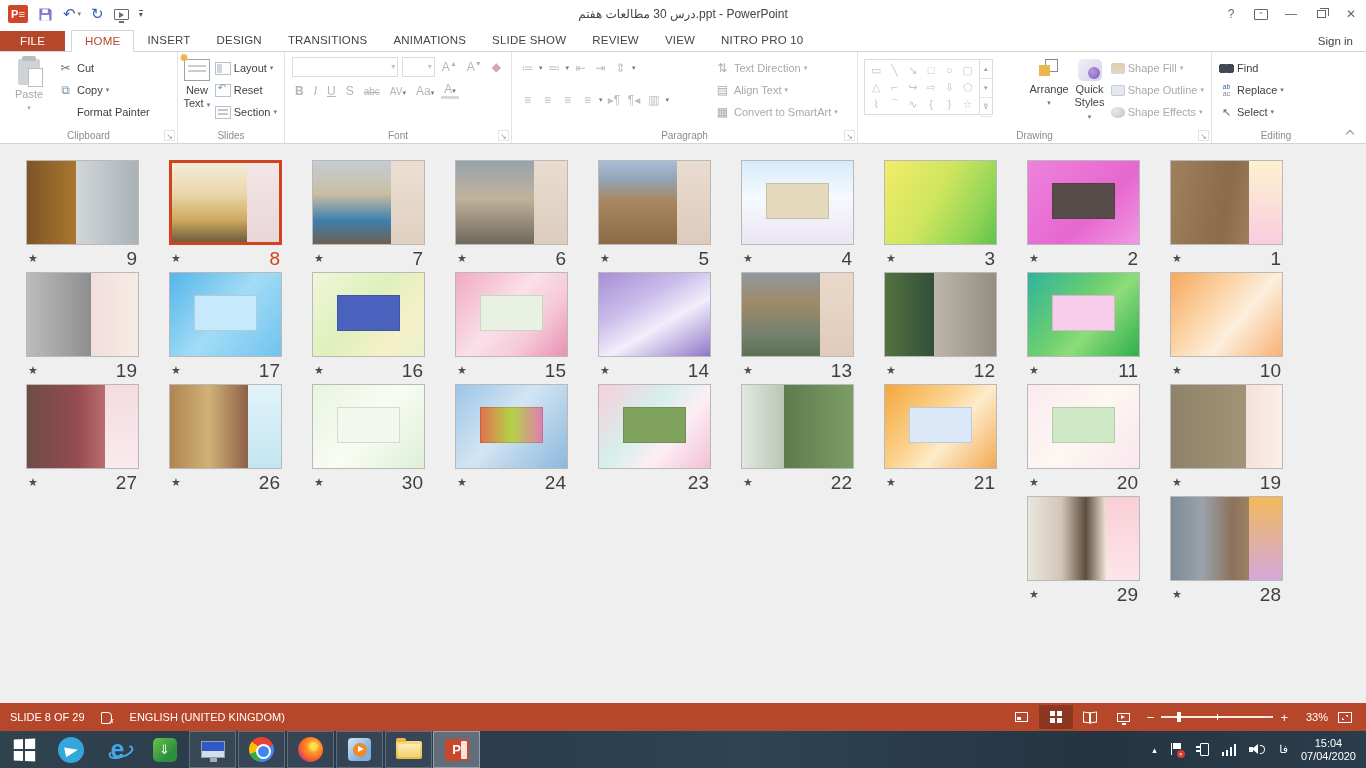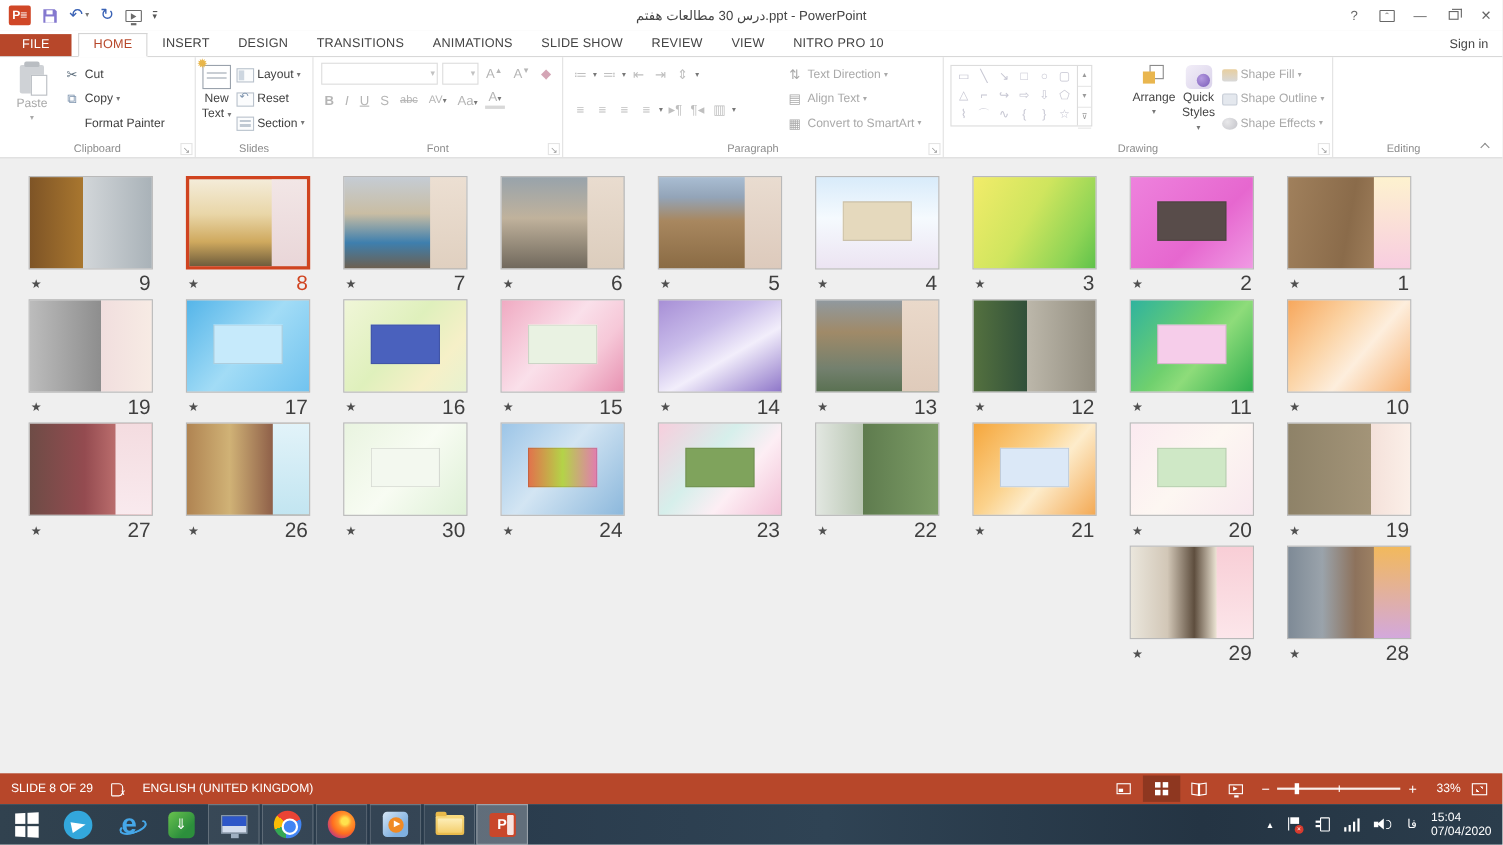--- a/index.html
+++ b/index.html
@@ -156,21 +156,21 @@
   .flagwrap .err { position:absolute; right:-2px; bottom:-2px; width:8px; height:8px; border-radius:50%; background:#d83b2e; color:#fff; font-size:6px; line-height:8px; text-align:center; }
   .pwr { width:9px; height:13px; border:1.5px solid #fff; border-radius:1px; position:relative; margin-left:4px; }
   .pwr::before { content:""; position:absolute; left:-5px; top:2px; width:4px; height:1.5px; background:#fff; box-shadow:0 4px 0 #fff; }
   .bars { display:flex; align-items:flex-end; gap:1.5px; height:12px; }
   .bars span { width:2.5px; background:#fff; }
   .spk { position:relative; width:17px; height:13px; }
   .spk .box { position:absolute; left:0; top:4px; width:4px; height:5px; background:#fff; }
   .spk .cone { position:absolute; left:3px; top:1px; border-top:5.5px solid transparent; border-bottom:5.5px solid transparent; border-right:6px solid #fff; }
   .spk .wave { position:absolute; left:11px; top:2px; width:5px; height:9px; border:1.5px solid #fff; border-left:none; border-radius:0 7px 7px 0; }
   .lang { font-size:11px; }
-  .clockblk { text-align:left; font-size:11px; line-height:13px; }
+  .clockblk { text-align:center; font-size:11px; line-height:13px; }
 </style>
 </head>
 <body>
 
 <div id="app">
 
   <div class="titlebar">
     <div class="qat">
       <span class="pp-logo"><i>P</i>≡</span>
       <span class="qbtn">
@@ -389,20 +389,39 @@
             <span class="chip" style="background:radial-gradient(circle at 35% 35%,#e8e8ea,#c2c2c8); border-radius:50%;"></span>
             <span>Shape Effects</span>
             <span class="caret">▾</span>
           </div>
       </div>
       <span class="grp-label">Drawing</span>
       <span class="dlg">↘</span>
     </div>
 
     <div class="grp" style="width:128px; border-right:none;">
+      <div class="col">
+        <div class="srow">
+            <span class="binoc"></span>
+            <span>Find</span>
+          </div>
+        <div class="srow">
+            <span class="repl">
+              <b>ab</b>
+              <i>ac</i>
+            </span>
+            <span>Replace</span>
+            <span class="caret">▾</span>
+          </div>
+        <div class="srow">
+            <span class="cursor-ico">↖</span>
+            <span>Select</span>
+            <span class="caret">▾</span>
+          </div>
+      </div>
       <span class="grp-label">Editing</span>
     </div>
 
     <span class="chevron-up"></span>
   </div>
 
   <div class="sorter">
     <div class="grid" id="slide-grid">
         <div class="cell">
           <div class="thumb" style="background: linear-gradient(100deg, rgb(160, 128, 92), rgb(138, 107, 74) 50%, rgb(180, 146, 108));">

